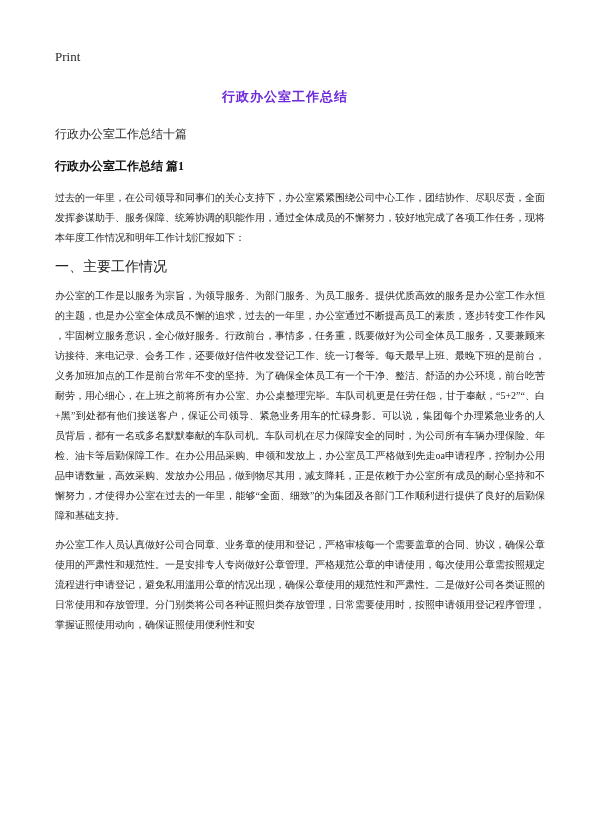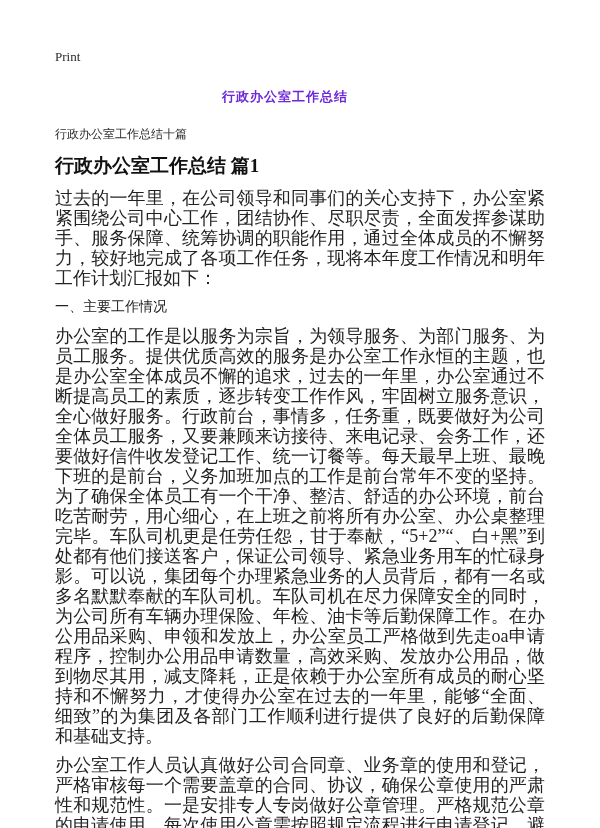--- a/index.html
+++ b/index.html
@@ -36,28 +36,28 @@
     margin: 0 30px 15px 0;
     line-height: 26px;
   }
   .doc-subtitle {
     font-size: 12px;
     color: #2b2b2b;
     margin: 0 0 13px 0;
     line-height: 18px;
   }
   .article-heading {
-    font-size: 19px;
+    font-size: 12px;
     font-weight: bold;
     color: #111111;
     margin: 0 0 12px 0;
     line-height: 20px;
   }
   p.body-text {
-    font-size: 18px;
+    font-size: 10px;
     line-height: 20px;
     color: #232323;
     text-align: justify;
     text-justify: inter-character;
     line-break: anywhere;
     word-break: break-all;
     margin: 0 0 9px 0;
   }
   p.section-heading {
     font-size: 14px;

